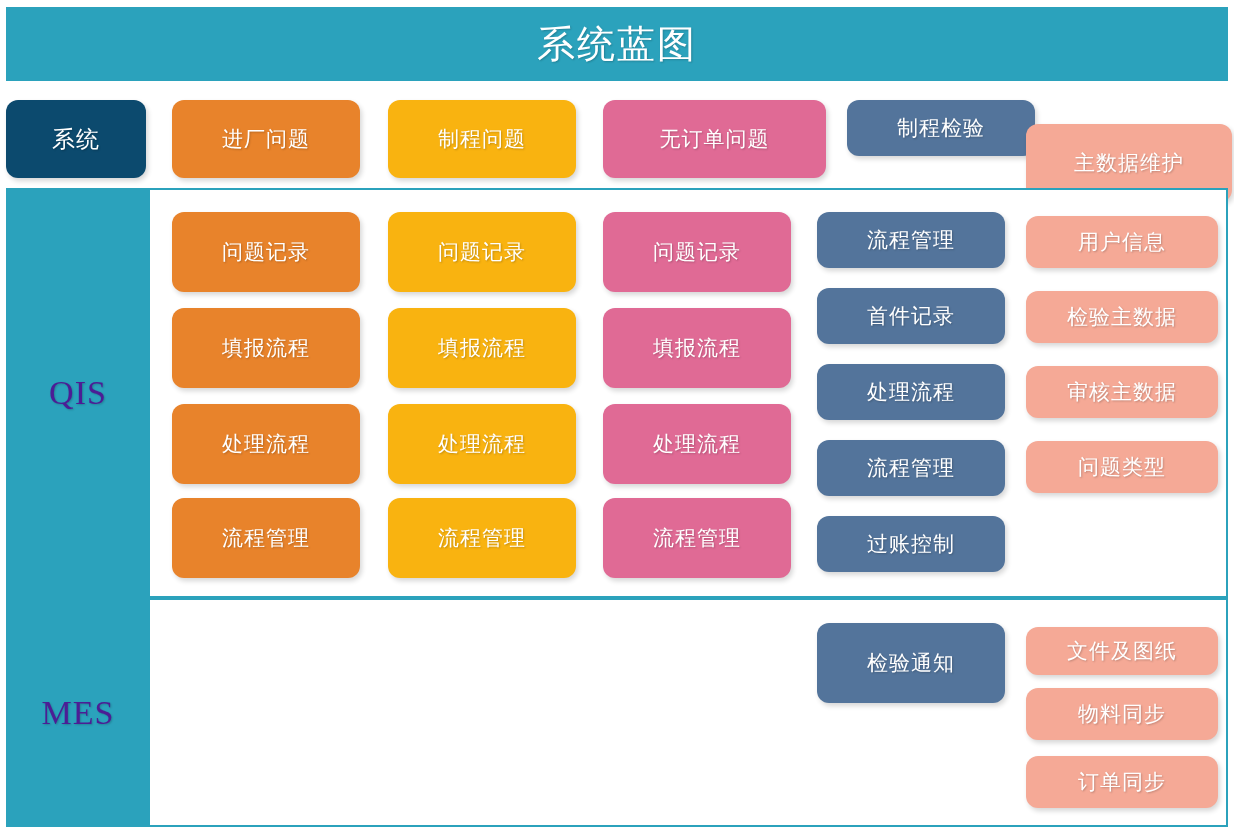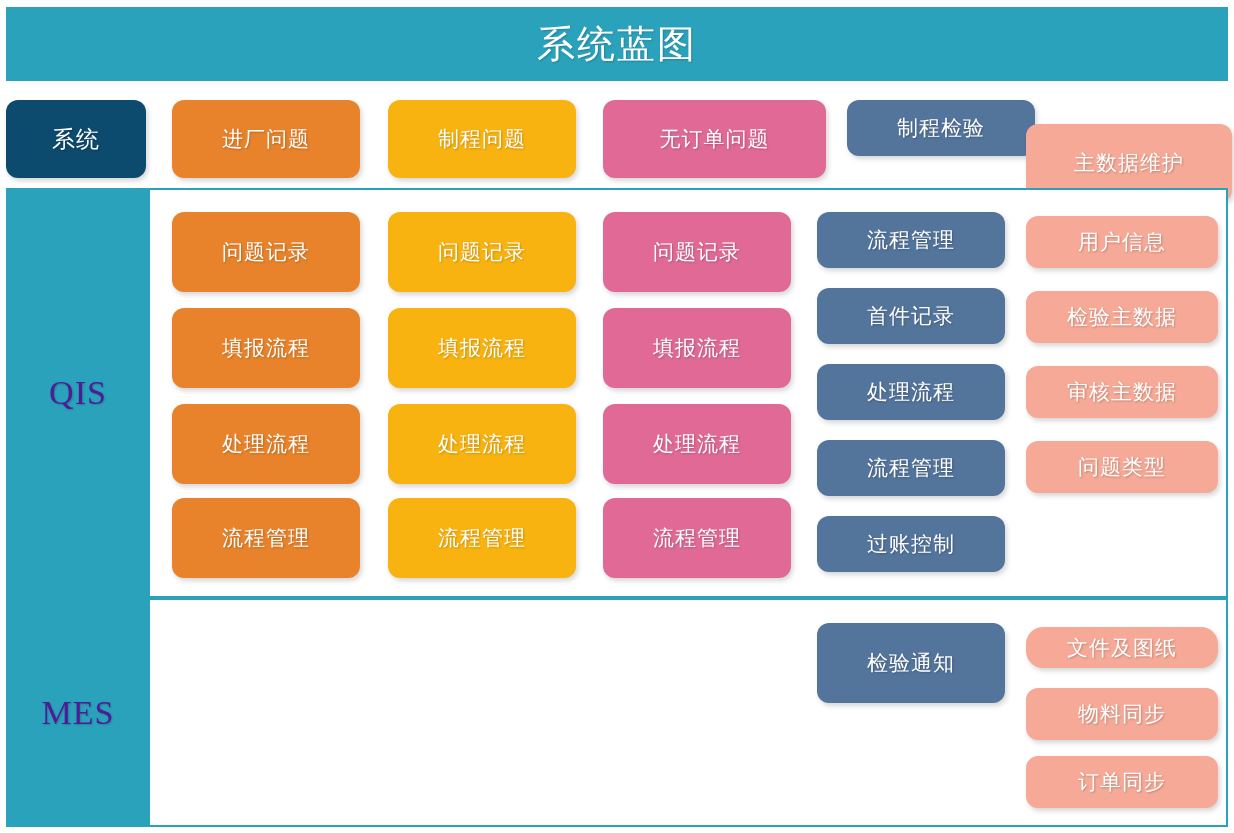--- a/index.html
+++ b/index.html
@@ -195,21 +195,21 @@
   <div class="row-label" style="left:8px; top:600px; width:140px; height:225px;">
     <span>MES</span>
   </div>
   <div class="divider-v" style="left:148px; top:600px; height:225px;"></div>
 
 
   <div class="chip blue" style="left:817px; top:623px; width:188px; height:80px;">
     <span>检验通知</span>
   </div>
 
-  <div class="chip salmon" style="left:1026px; top:627px; width:192px; height:41px;border-radius:17px;">
+  <div class="chip salmon" style="left:1026px; top:627px; width:192px; height:48px;">
     <span>文件及图纸</span>
   </div>
   <div class="chip salmon" style="left:1026px; top:688px; width:192px; height:52px;">
     <span>物料同步</span>
   </div>
   <div class="chip salmon" style="left:1026px; top:756px; width:192px; height:52px;">
     <span>订单同步</span>
   </div>
 
 </div>

